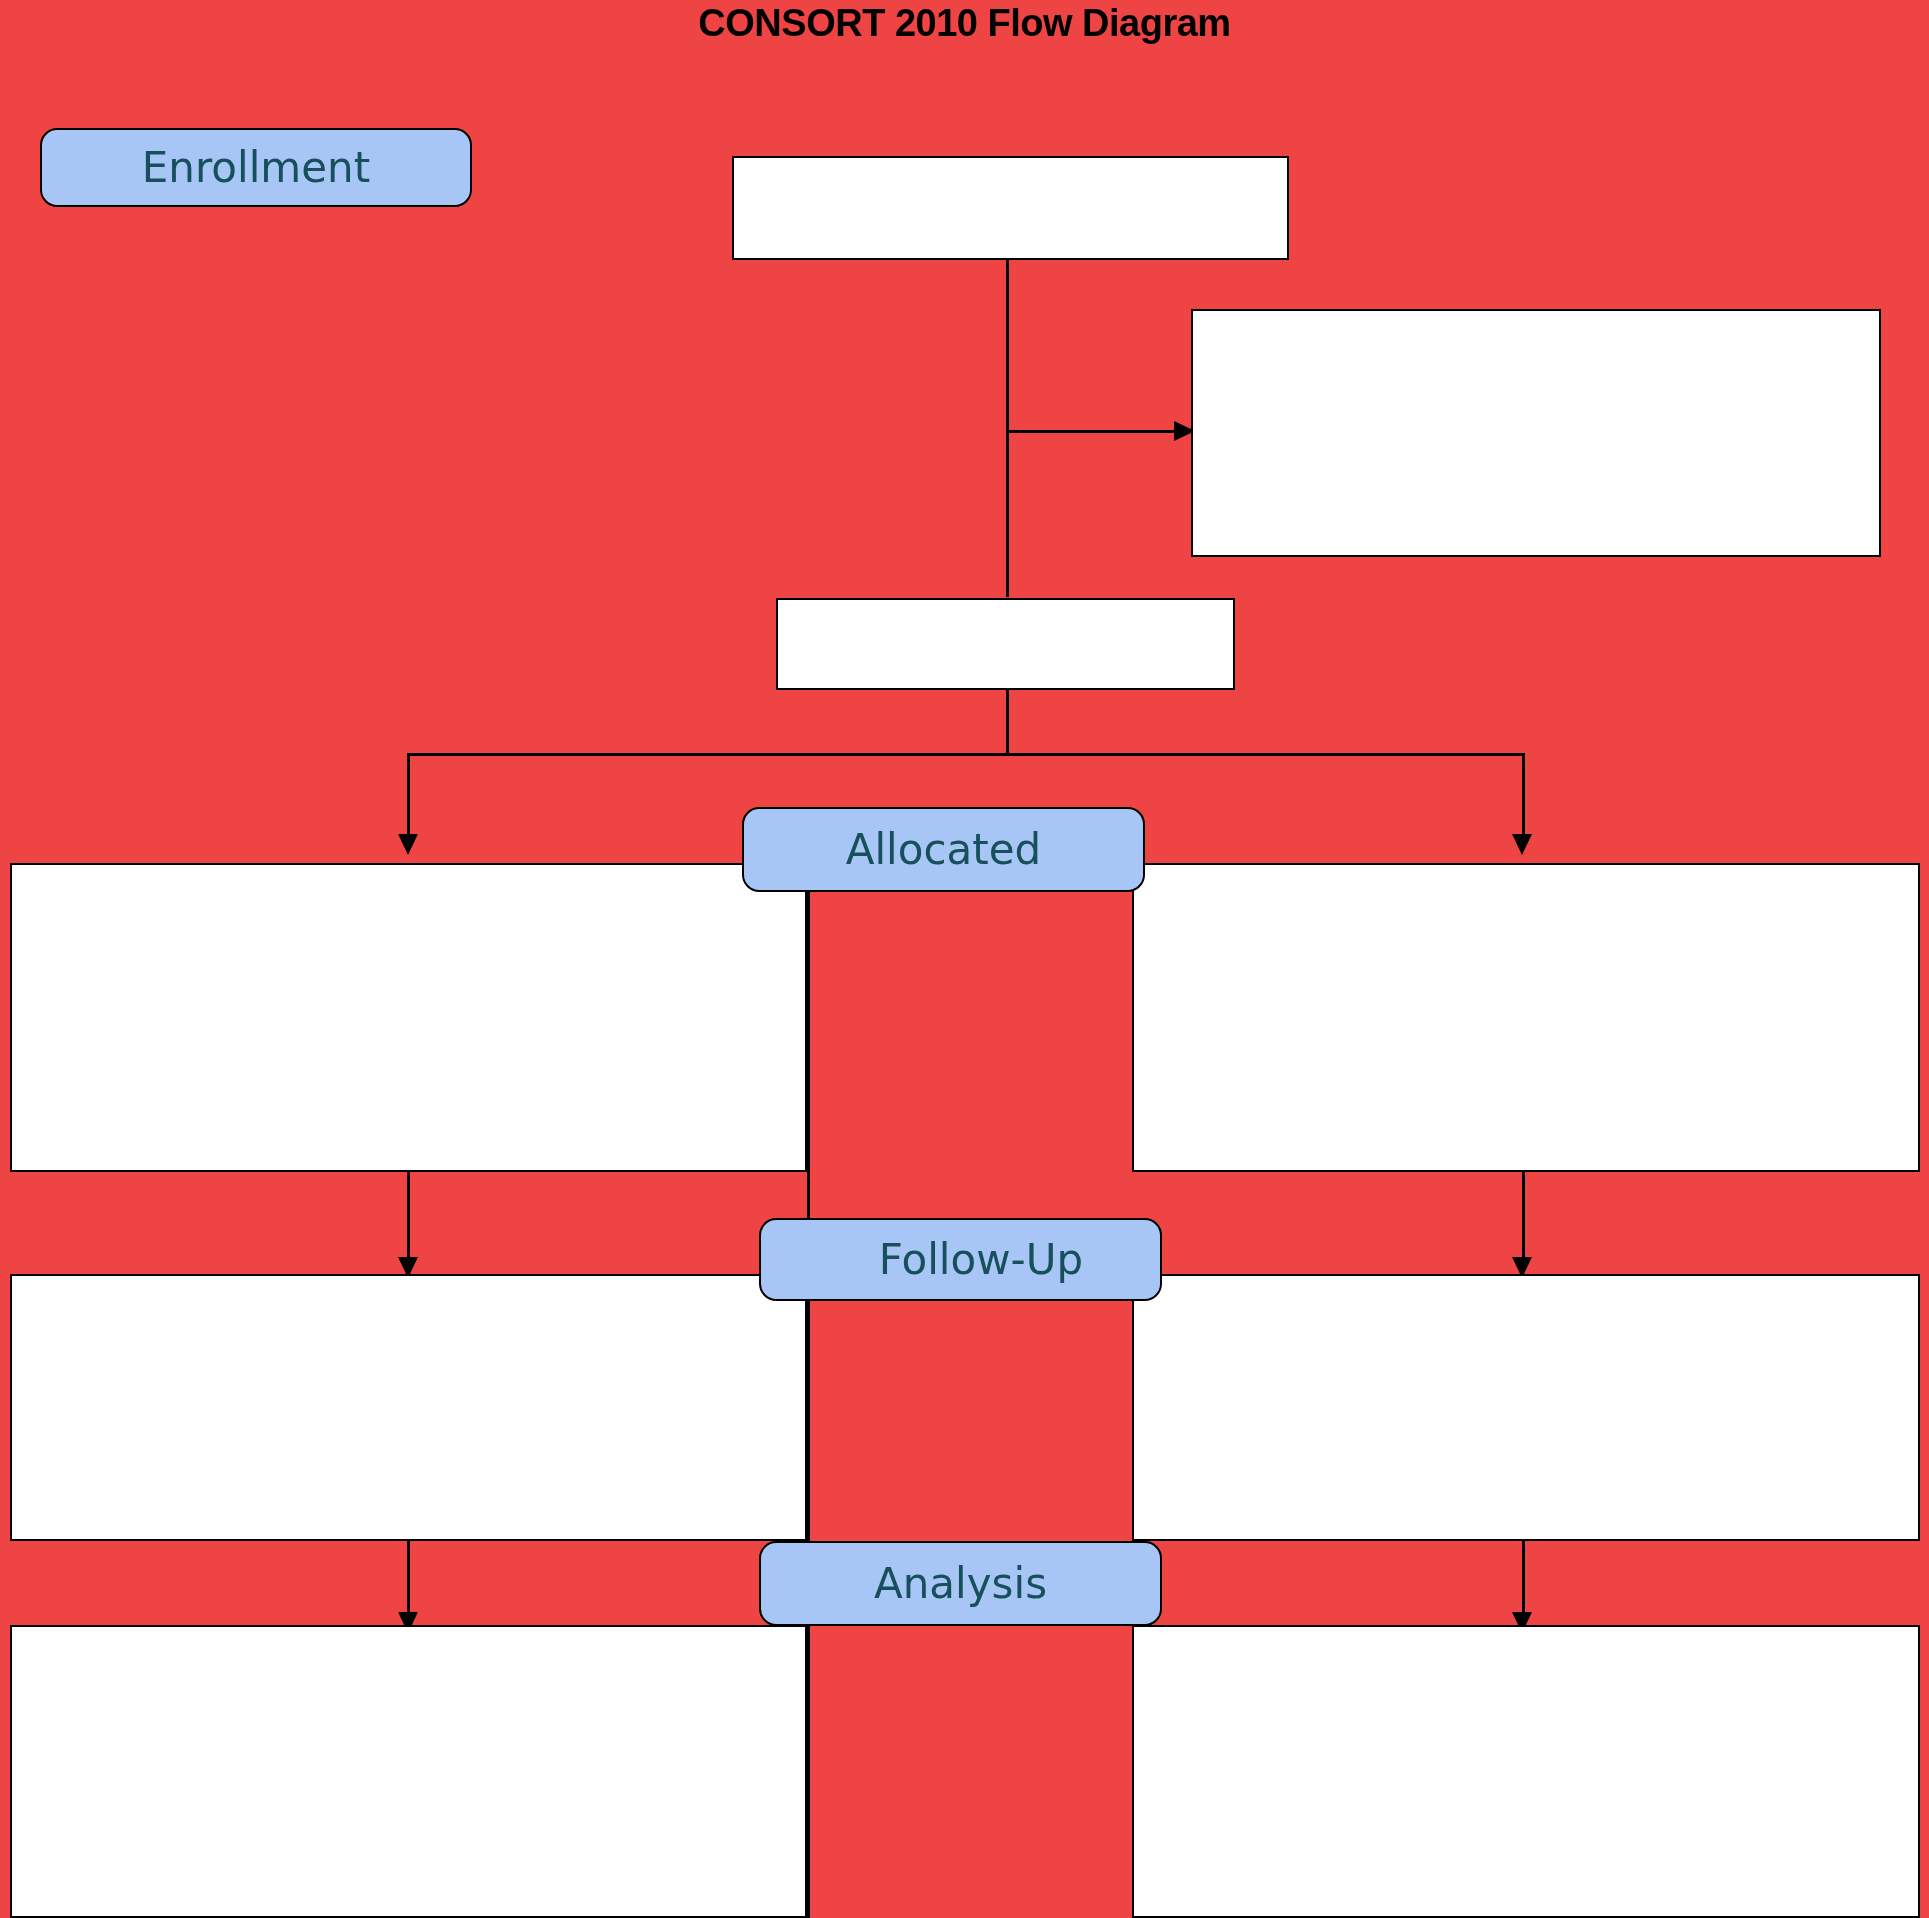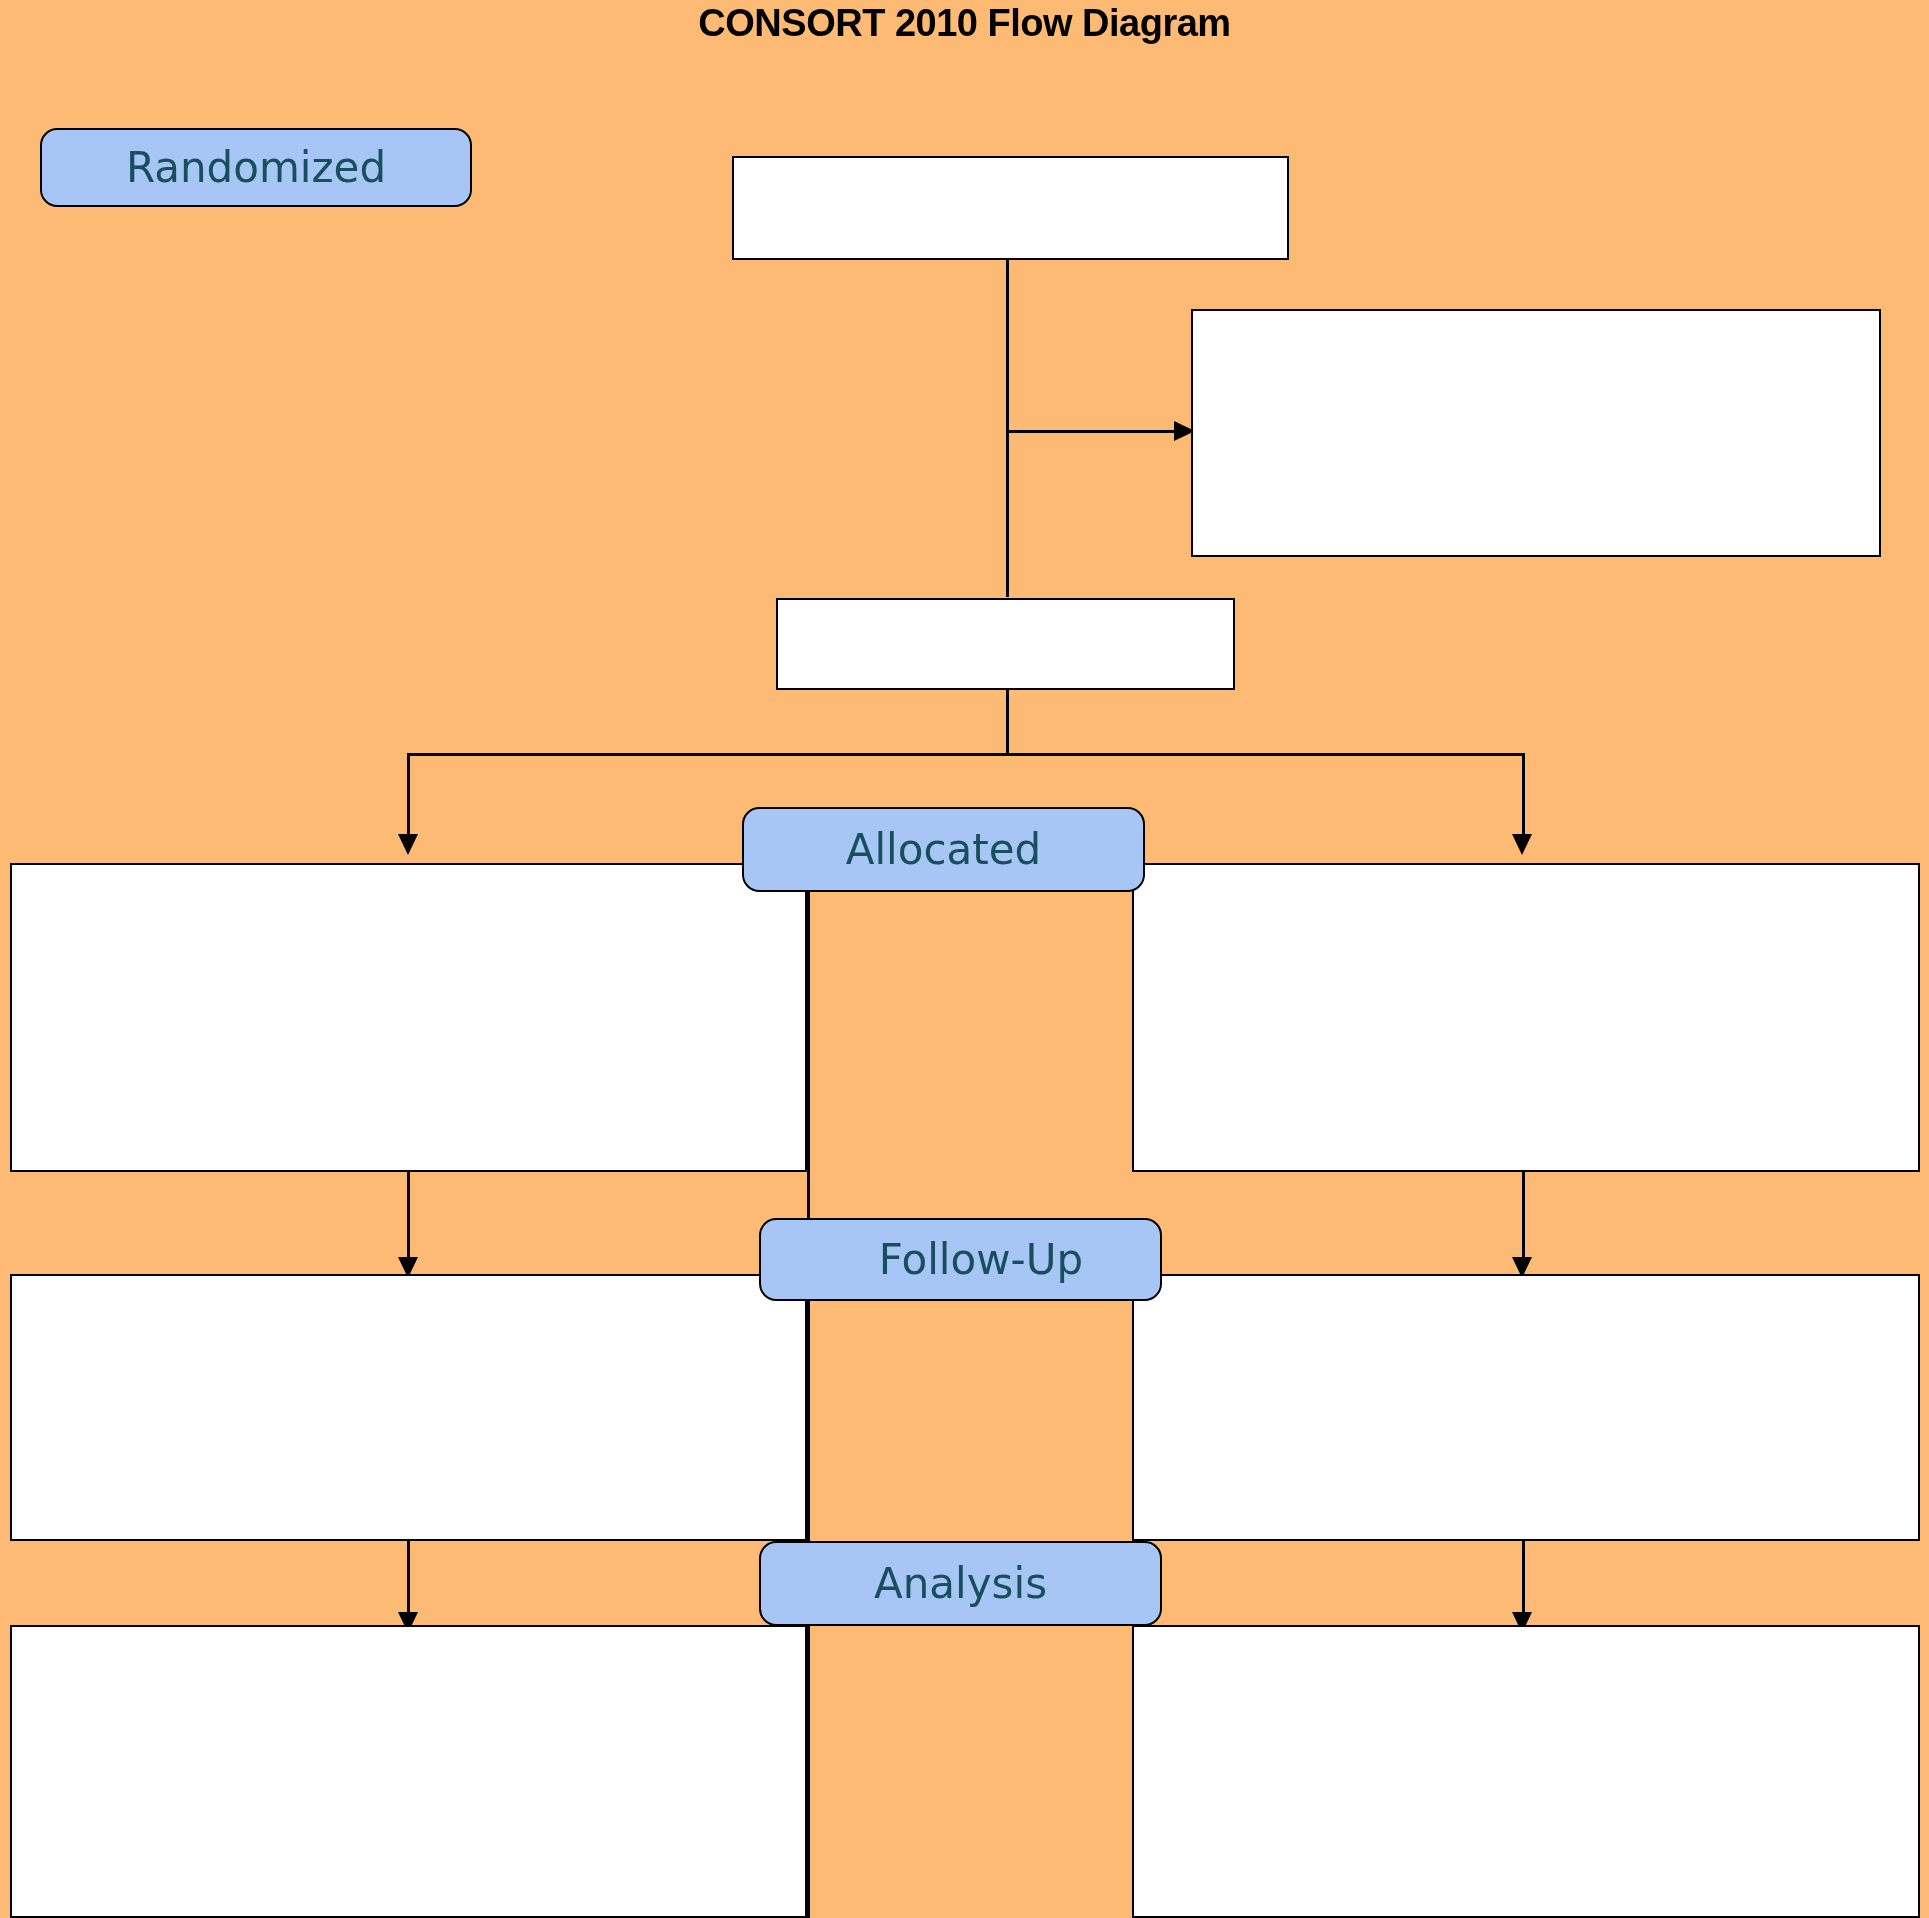--- a/index.html
+++ b/index.html
@@ -8,21 +8,21 @@
     background: #ffffff;
   }
   body {
     font-family: "Liberation Sans", sans-serif;
     color: #000000;
   }
   #page {
     position: relative;
     width: 1929px;
     height: 1919px;
-    background: #fdba74;
+    background: #ef4444;
     overflow: hidden;
   }
 
   
   .title {
     position: absolute;
     left: 0;
     top: 1.9px;
     width: 1929px;
     text-align: center;
@@ -116,21 +116,21 @@
   }
 </style>
 </head>
 <body>
 
 <div id="page">
 
   <div class="title">CONSORT 2010 Flow Diagram</div>
 
   <div class="stage-badge" style="left:40px; top:128px; width:432px; height:79px;">
-    <span>Randomized</span>
+    <span>Enrollment</span>
   </div>
 
   <div class="box" style="left:732px; top:156px; width:557px; height:104px;">
   </div>
   <div class="row" style="left:769px; top:192px;">Assessed for eligibility (n= 58)</div>
 
   <div class="vline" style="left:1006px; top:259px; height:338px;"></div>
 
   <div class="hline" style="left:1006px; top:430px; width:168px;"></div>
   <div class="arrowhead-right" style="left:1174px; top:421px;"></div>

